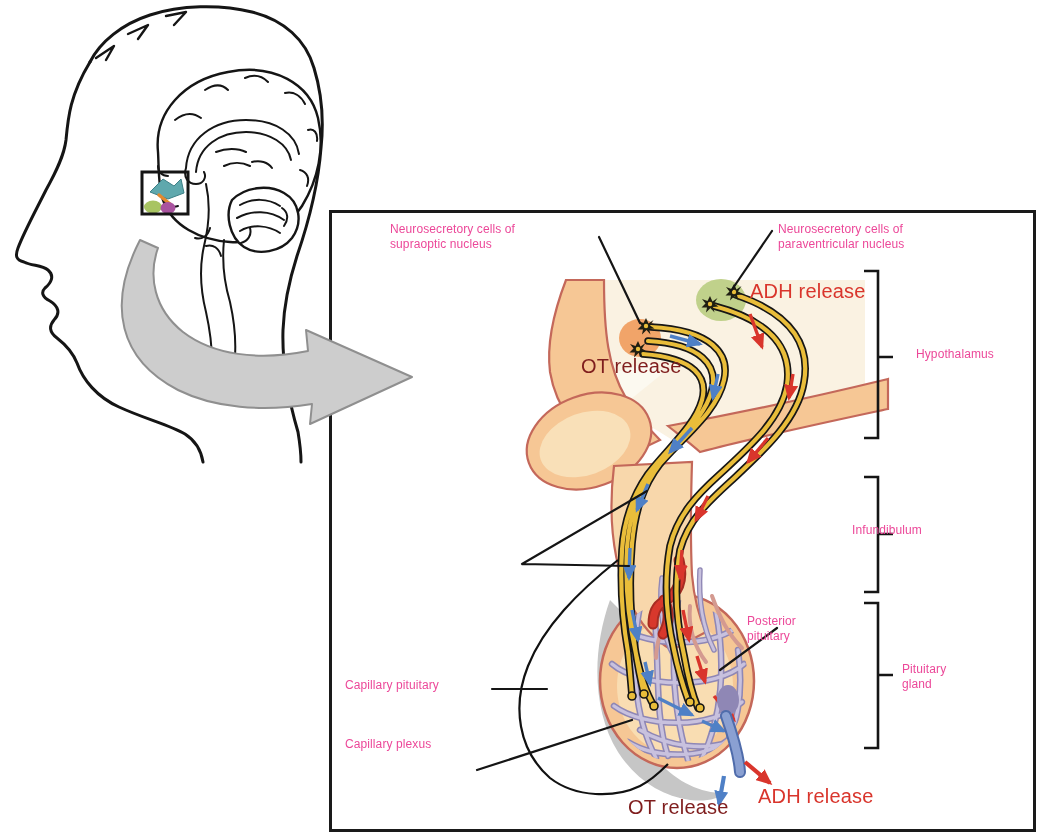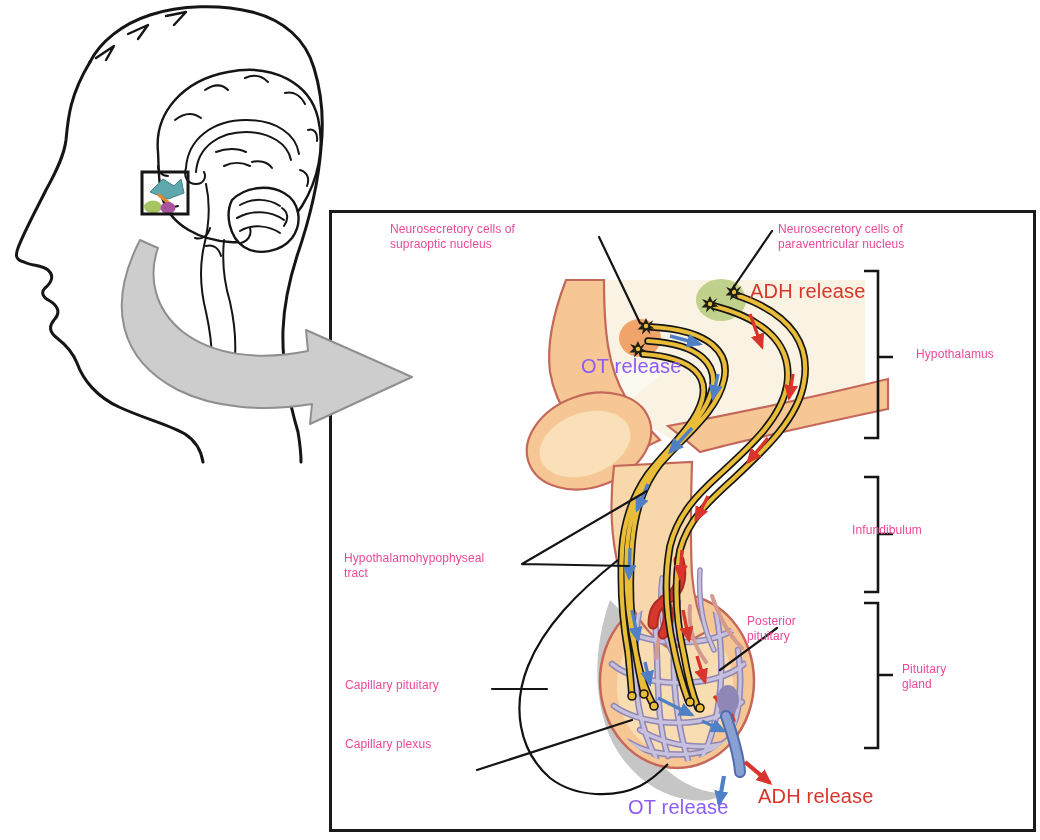--- a/index.html
+++ b/index.html
@@ -5,21 +5,21 @@
   html,body{margin:0;padding:0;background:#fff;}
   .stage{position:relative;width:1040px;height:840px;background:#ffffff;overflow:hidden;
          font-family:"Liberation Sans",sans-serif;}
   .panel{position:absolute;left:329px;top:210px;width:701px;height:616px;
          border:3px solid #1a1a1a;background:#ffffff;z-index:1;}
   .anat{position:absolute;left:329px;top:210px;width:707px;height:622px;z-index:2;}
   .headsvg{position:absolute;left:0;top:0;width:440px;height:470px;z-index:3;}
   .lbl{position:absolute;z-index:4;font-size:12px;line-height:1.22;color:#ec4899;
        white-space:pre-line;letter-spacing:.1px;}
   .rel{font-size:20px;letter-spacing:.2px;text-align:right;}
-  .blue{color:#8b5cf6;}
+  .blue{color:#7f1d1d;}
   .red{color:#d9352c;}
 </style>
 </head>
 <body>
 
 <div class="stage">
 
   <div class="panel"></div>
 
   <svg class="anat" viewBox="329 210 707 622" aria-hidden="true">
@@ -195,22 +195,20 @@
   <div class="lbl" style="left:390px;top:222px">Neurosecretory cells of
 supraoptic nucleus</div>
   <div class="lbl" style="left:778px;top:222px">Neurosecretory cells of
 paraventricular nucleus</div>
   <div class="lbl rel red" style="left:750px;top:279px">ADH release</div>
   <div class="lbl rel blue" style="left:581px;top:354px">OT release</div>
   <div class="lbl" style="left:916px;top:347px">Hypothalamus</div>
   <div class="lbl" style="left:852px;top:523px">Infundibulum</div>
   <div class="lbl" style="left:902px;top:662px">Pituitary
 gland</div>
-  <div class="lbl" style="left:344px;top:551px">Hypothalamohypophyseal
-tract</div>
   <div class="lbl" style="left:345px;top:678px">Capillary pituitary</div>
   <div class="lbl" style="left:345px;top:737px">Capillary plexus</div>
   <div class="lbl" style="left:747px;top:614px">Posterior
 pituitary</div>
   <div class="lbl rel blue" style="left:628px;top:795px">OT release</div>
   <div class="lbl rel red" style="left:758px;top:784px">ADH release</div>
 
 </div>
 
 </body></html>

